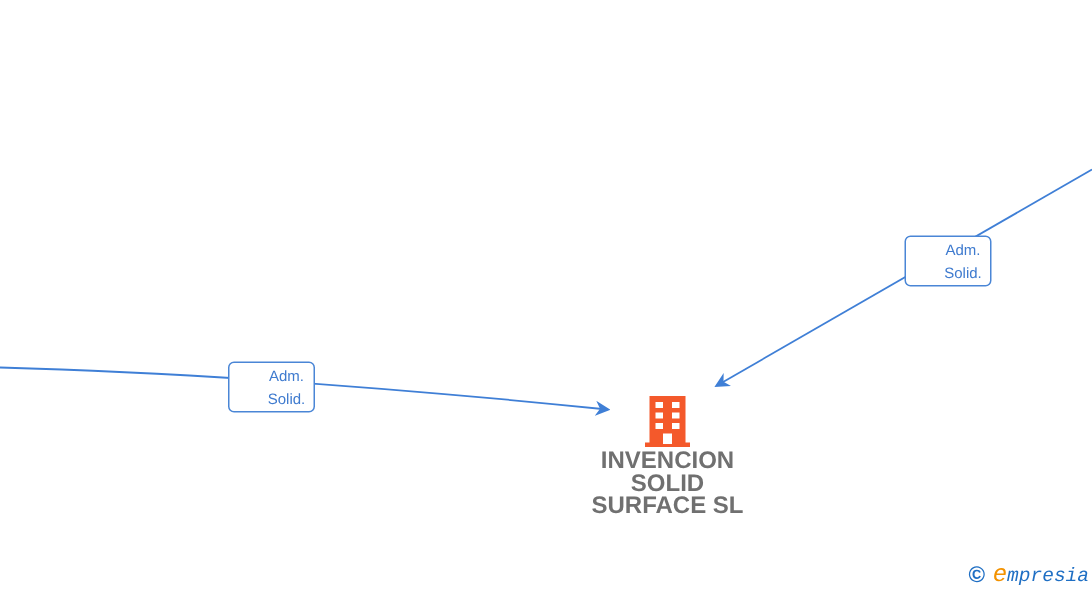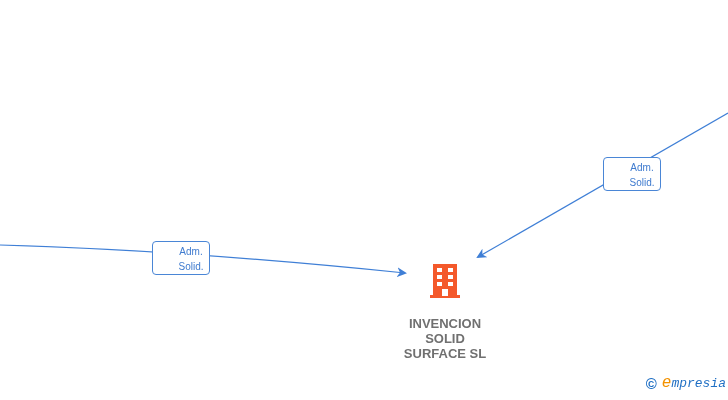--- a/index.html
+++ b/index.html
@@ -24,24 +24,24 @@
       padding-left: 20px;
     }
     .edge-label span { display: block; }
     .node {
       position: absolute;
       left: 390px; top: 262px; width: 110px;
       text-align: center;
     }
     .node .icon { display: block; margin: 0 auto; }
     .node-name {
-      margin-top: 16px;
+      margin-top: 0;
       color: #707070;
       font-weight: bold;
-      font-size: 13px;
+      font-size: 16px;
       line-height: 15px;
       white-space: pre-line;
     }
     .brand {
       position: absolute; right: 2px; bottom: 8px;
       display: flex; align-items: center; gap: 5px;
     }
     .copy {
       color: #1f6fc4; font-size: 15px; font-weight: bold;
     }

